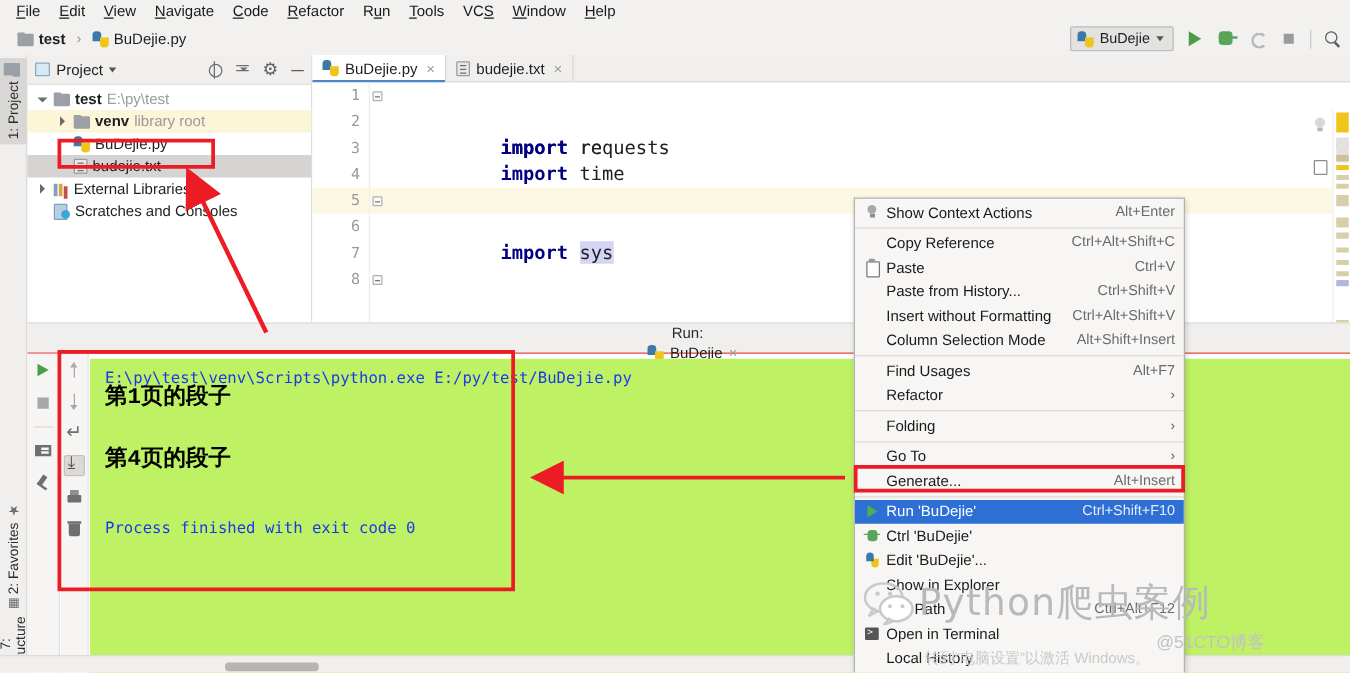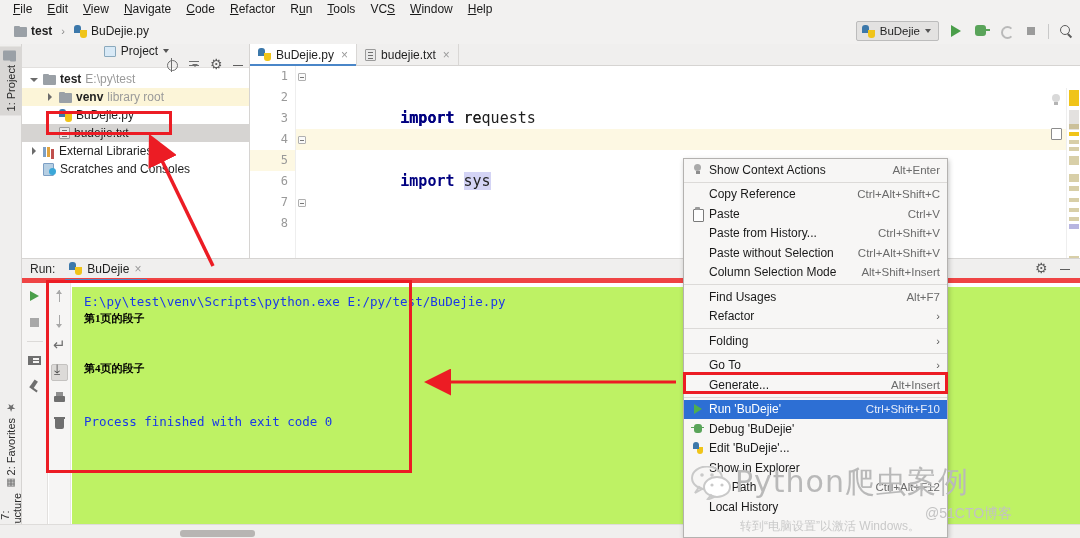--- a/index.html
+++ b/index.html
@@ -128,21 +128,21 @@
   .vtab.active { background: #d9d7d5; }
   .vic { width: 11px; height: 11px; }
 
   
   .projectwin {
     position: absolute; left: 22px; top: 44px; width: 228px; height: 214px;
     background: #ffffff; border-right: 1px solid #d6d4d2;
   }
   .pw-header {
     height: 24px; background: #f0efee; display: flex; align-items: center;
-    padding: 0 4px 0 6px; border-bottom: 1px solid #e2e0de; flex-direction: column;
+    padding: 0 4px 0 6px; border-bottom: 1px solid #e2e0de;
   }
   .pw-title { display: flex; align-items: center; gap: 5px; font-size: 12px; }
   .pw-sq {
     width: 12px; height: 11px; background: #d8e9f6; border: 1px solid #8aa9bd;
     border-radius: 1px;
   }
   .pw-actions { margin-left: auto; display: flex; align-items: center; gap: 8px; }
   .pw-ic { width: 14px; height: 14px; position: relative; }
   .ic-target:after {
     content: ""; position: absolute; left: 2px; top: 2px; width: 9px; height: 9px;
@@ -281,21 +281,21 @@
     border: 1.2px solid #8c8c8c; border-radius: 1px; background: #fff;
   }
 
   
   .runwin {
     position: absolute; left: 22px; top: 258px; width: 1058px; height: 280px;
     background: #ffffff; border-top: 1px solid #d6d4d2;
   }
   .run-header {
     height: 24px; background: #f0efee; display: flex; align-items: center;
-    padding-left: 8px; border-bottom: 5px solid #ef4444;
+    padding-left: 8px; border-bottom: 1px solid #ef4444; flex-direction: column;
   }
   .run-label { font-size: 12px; color: #2b2b2b; margin-right: 10px; }
   .run-tab {
     display: flex; align-items: center; gap: 5px; font-size: 12px;
     padding: 2px 6px 2px 4px; position: relative;
   }
   .run-tab:after {
     content: ""; position: absolute; left: 0; bottom: -3px; width: 100%; height: 2px;
     background: #4a86c8;
   }
@@ -381,21 +381,21 @@
 
   .console {
     position: absolute; left: 50px; top: 28px; right: 0; height: 256px;
     background: #bef264; padding: 6px 0 0 12px; overflow: hidden;
   }
   .cl {
     font-family: "DejaVu Sans Mono", monospace; font-size: 12.5px;
     color: #1a38e8; line-height: 17px; white-space: pre;
   }
   .cl-cn {
-    font-family: Liberation Serif, serif; font-size: 11px; font-weight: bold;
+    font-family: Liberation Mono, monospace; font-size: 18px; font-weight: bold;
     color: #000000; line-height: 17px;
   }
   .spacer-sm { height: 11px; }
 
   
   .ctxmenu {
     position: absolute; left: 683px; top: 158px; width: 265px;
     background: #f7f6f5; border: 1px solid #b4b2b0;
     box-shadow: 1px 2px 5px rgba(0,0,0,0.22);
     padding: 1px 0; z-index: 40;
@@ -646,20 +646,23 @@
         <div class="gline">8</div>
       </div>
 
       <div class="codelines">
         <div class="cline">
           <span class="fold"></span>
           <span class="kw">import</span><span> requests</span>
         </div>
         <div class="cline">
           <span class="kw">import</span><span> re</span>
+        </div>
+        <div class="cline">
+          <span class="kw">import</span><span> time</span>
         </div>
         <div class="cline">
           <span class="kw">import</span><span> io</span>
         </div>
         <div class="cline hl">
           <span class="fold"></span>
           <span class="kw">import</span><span> </span><span class="sel-tok">sys</span>
         </div>
         <div class="cline"></div>
         <div class="cline"></div>
@@ -755,21 +758,21 @@
       <span class="ctx-label">Paste</span>
       <span class="ctx-short">Ctrl+V</span>
     </div>
     <div class="ctxitem">
       <span class="ctx-ic"></span>
       <span class="ctx-label">Paste from History...</span>
       <span class="ctx-short">Ctrl+Shift+V</span>
     </div>
     <div class="ctxitem">
       <span class="ctx-ic"></span>
-      <span class="ctx-label">Paste without Selection</span>
+      <span class="ctx-label">Insert without Formatting</span>
       <span class="ctx-short">Ctrl+Alt+Shift+V</span>
     </div>
     <div class="ctxitem">
       <span class="ctx-ic"></span>
       <span class="ctx-label">Column Selection Mode</span>
       <span class="ctx-short">Alt+Shift+Insert</span>
     </div>
     <div class="ctx-sep"></div>
 
     <div class="ctxitem">
@@ -803,34 +806,38 @@
     </div>
     <div class="ctx-sep"></div>
 
     <div class="ctxitem hl">
       <span class="ctx-ic ic-greenplay"></span>
       <span class="ctx-label">Run 'BuDejie'</span>
       <span class="ctx-short">Ctrl+Shift+F10</span>
     </div>
     <div class="ctxitem">
       <span class="ctx-ic ic-bug2"></span>
-      <span class="ctx-label">Debug 'BuDejie'</span>
+      <span class="ctx-label">Ctrl 'BuDejie'</span>
     </div>
     <div class="ctxitem">
       <span class="ctx-ic ic-py2"></span>
       <span class="ctx-label">Edit 'BuDejie'...</span>
     </div>
     <div class="ctxitem">
       <span class="ctx-ic"></span>
       <span class="ctx-label">Show in Explorer</span>
     </div>
     <div class="ctxitem">
       <span class="ctx-ic"></span>
       <span class="ctx-label">File Path</span>
       <span class="ctx-short">Ctrl+Alt+F12</span>
+    </div>
+    <div class="ctxitem">
+      <span class="ctx-ic ic-term"></span>
+      <span class="ctx-label">Open in Terminal</span>
     </div>
     <div class="ctxitem">
       <span class="ctx-ic"></span>
       <span class="ctx-label">Local History</span>
     </div>
     <div class="ctxitem">
       
       
       
     </div>

